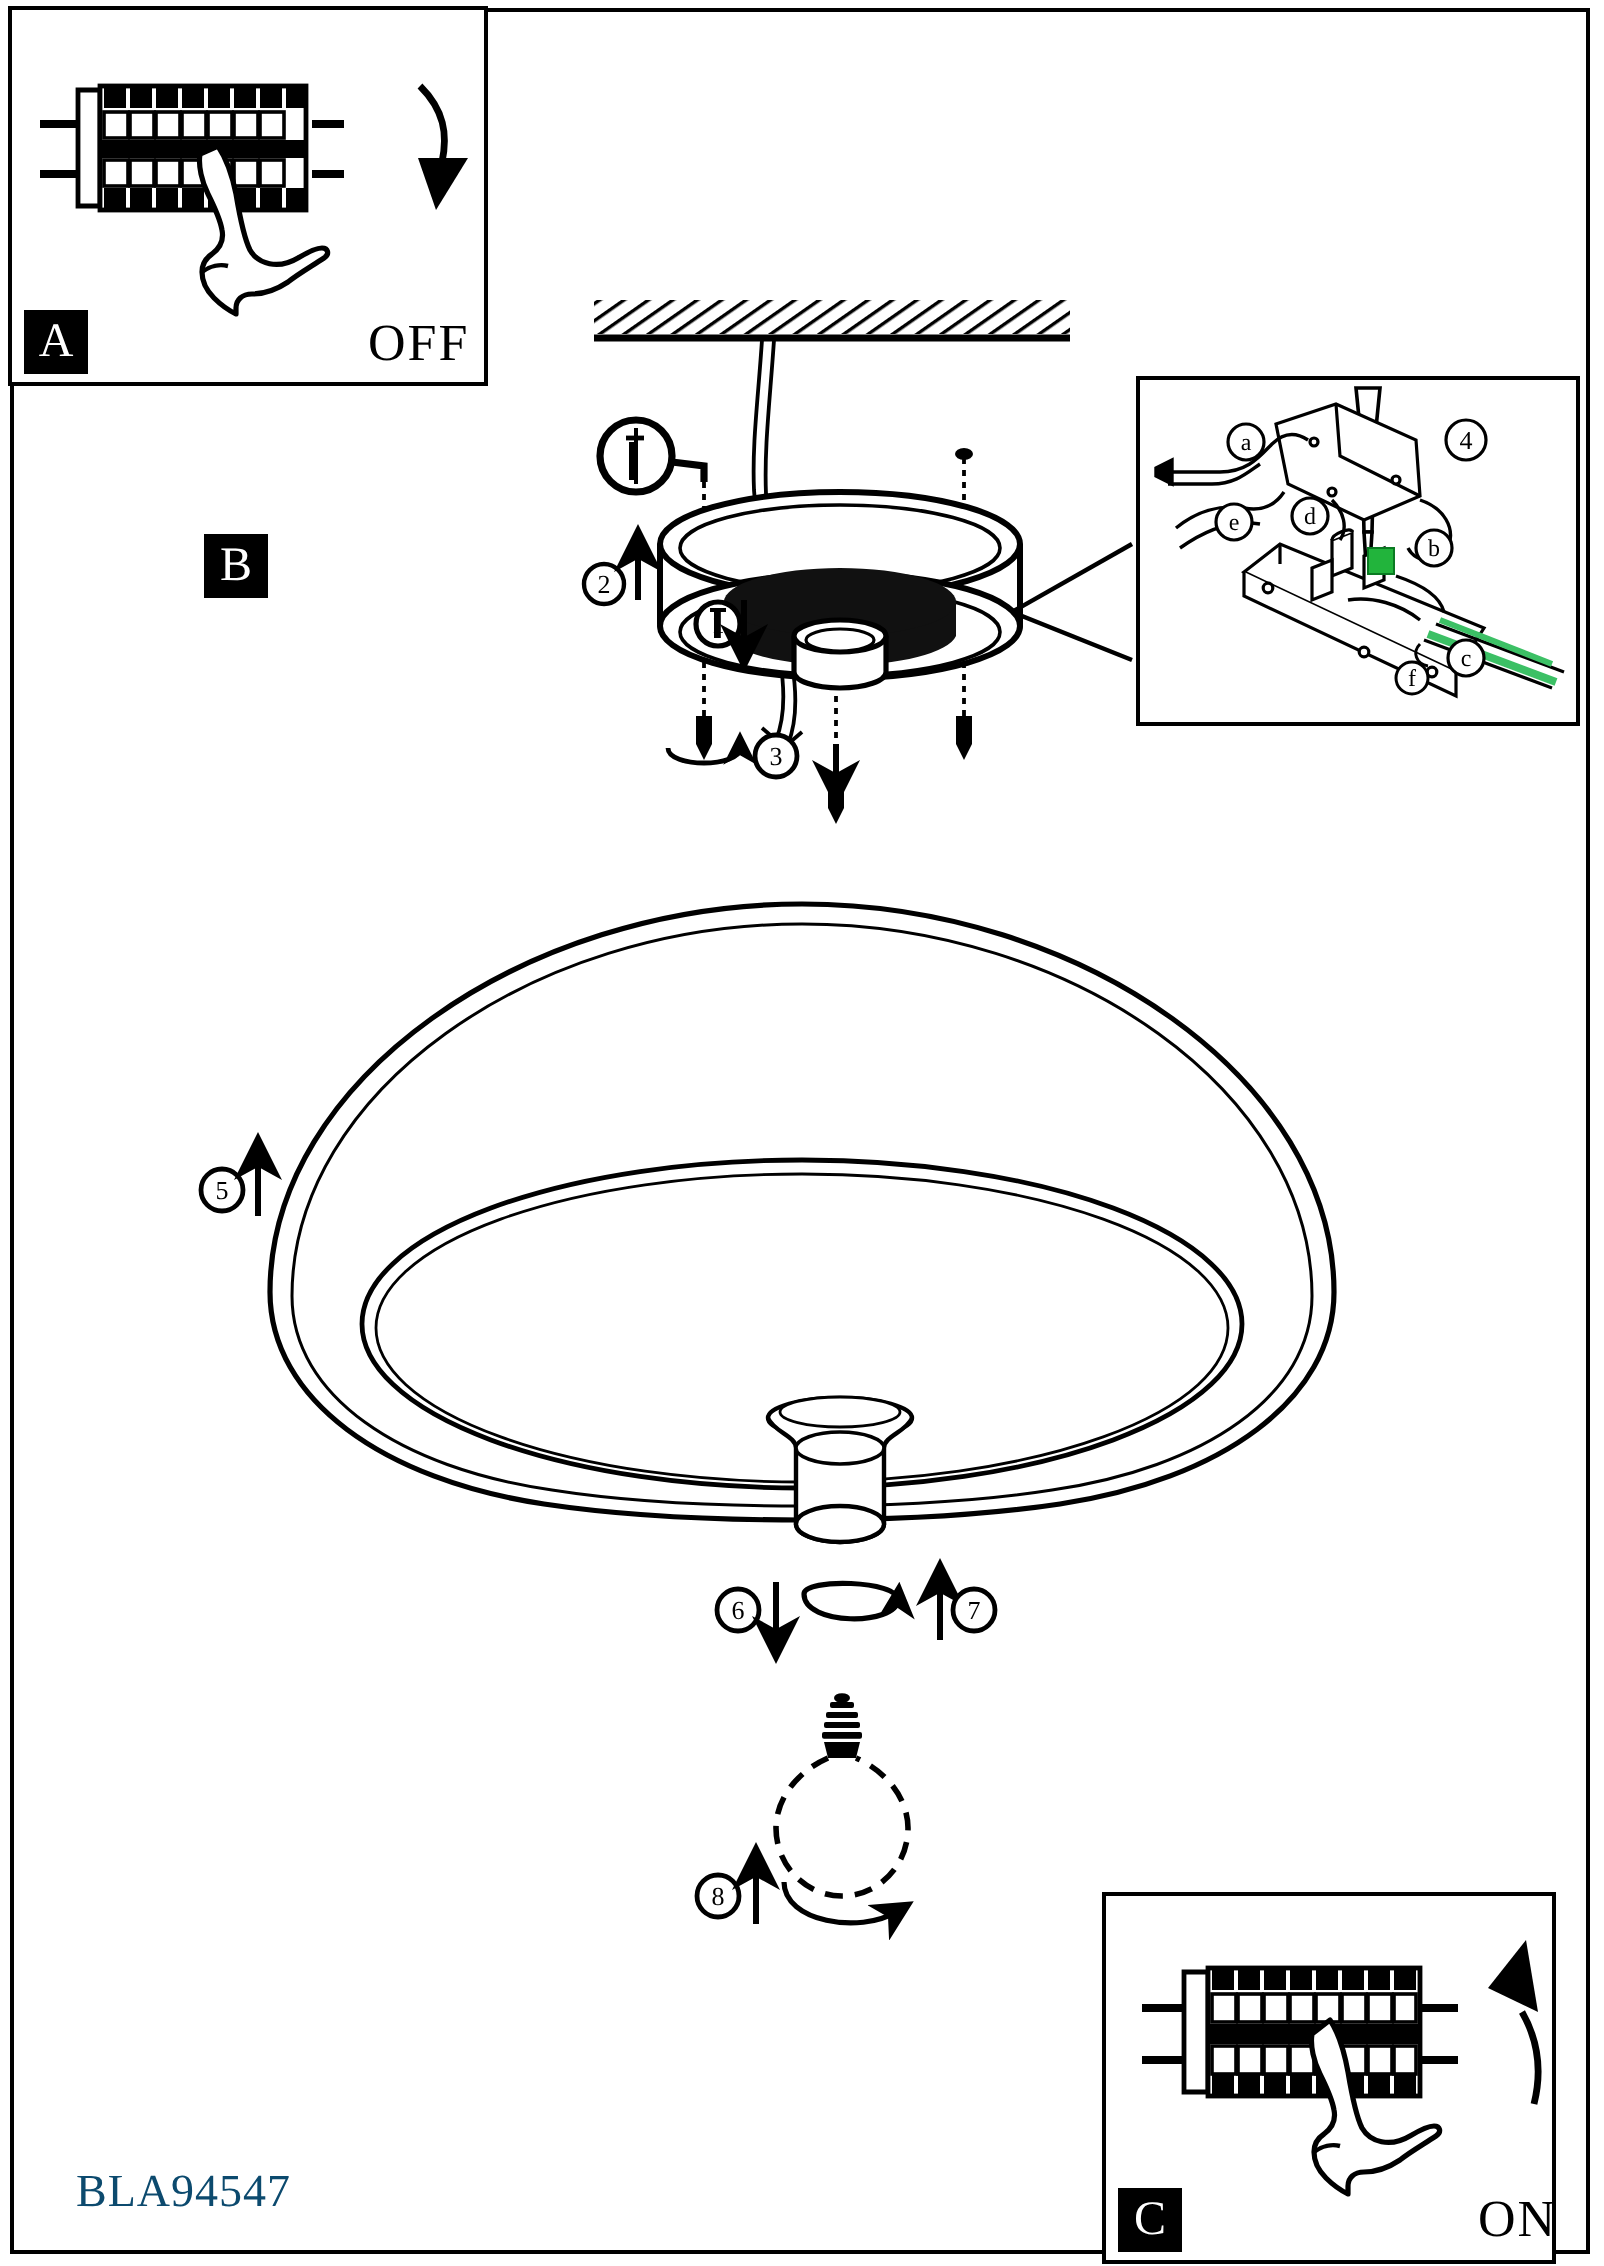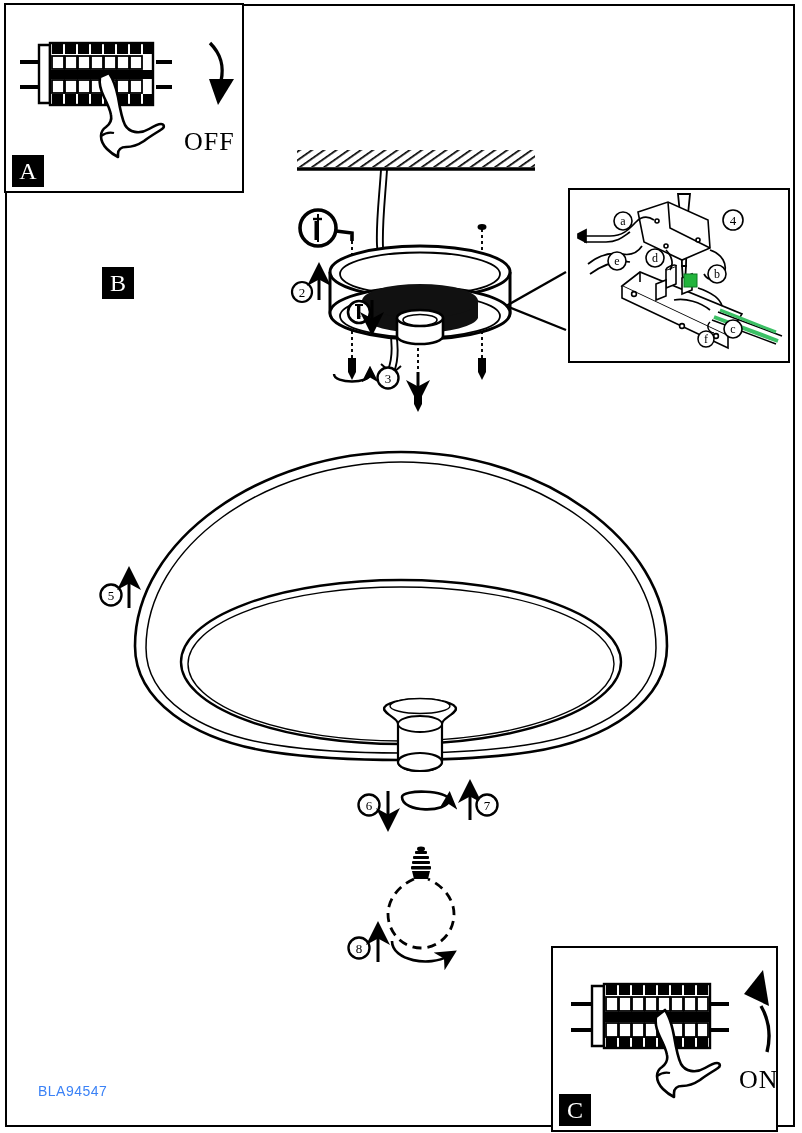--- a/index.html
+++ b/index.html
@@ -71,30 +71,31 @@
     font-size: 24px;
     line-height: 32px;
     text-align: center;
   }
   .switch-label {
     position: absolute;
     font-family: "Liberation Serif", serif;
     font-size: 26px;
     color: #000;
     letter-spacing: 1px;
+    margin-top: 30px;
   }
   #label-off { left: 178px; top: 122px; }
   #label-on  { left: 186px; top: 117px; }
   .part-number {
     position: absolute;
     left: 38px;
     top: 1083px;
-    font-family: Liberation Sans, sans-serif;
-    font-size: 14px;
-    color: #3b82f6;
+    font-family: Liberation Serif, serif;
+    font-size: 23px;
+    color: #0c4a6e;
     letter-spacing: 0.5px;
   }
   svg { display: block; }
   .abs-svg { position: absolute; left: 0; top: 0; }
   .cnum {
     font-family: "Liberation Serif", serif;
     font-size: 13px;
     fill: #000;
     text-anchor: middle;
     dominant-baseline: central;

